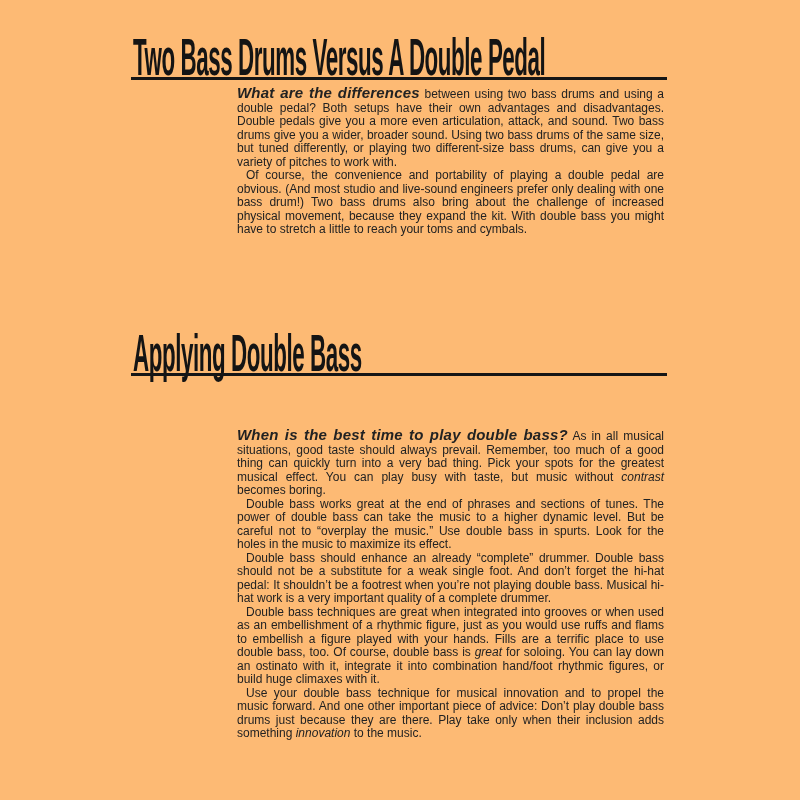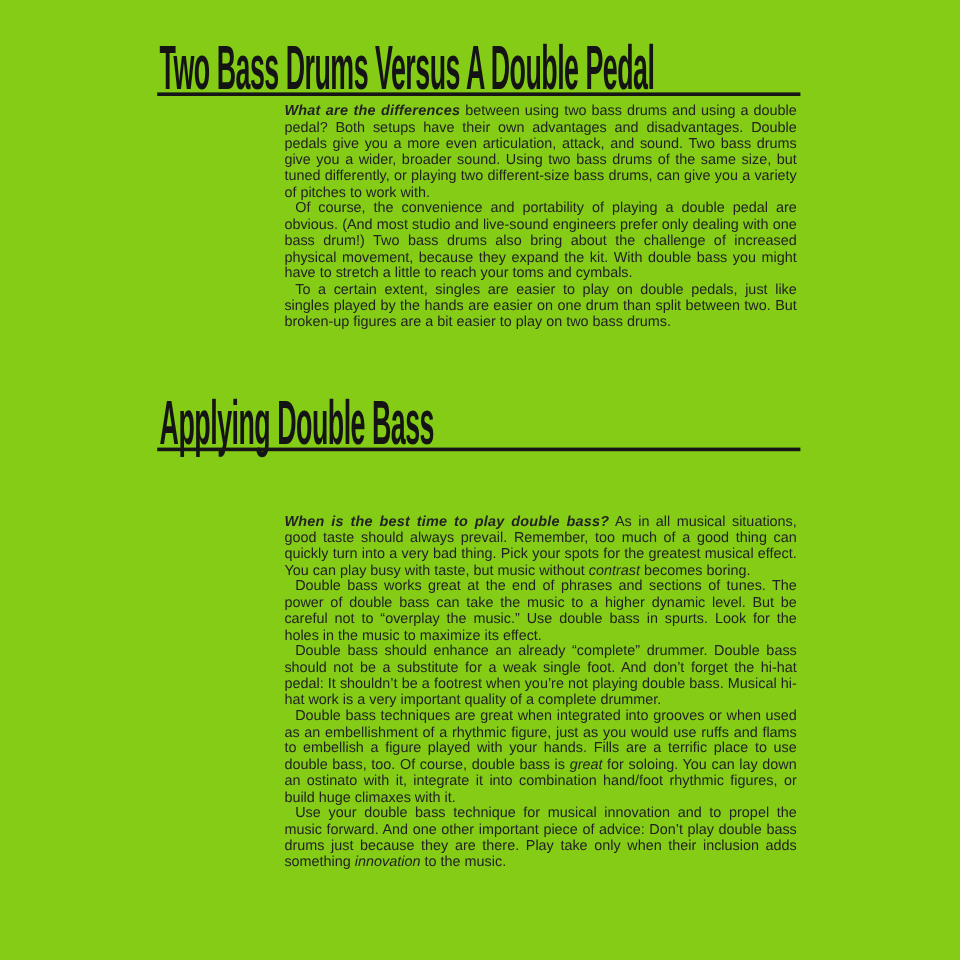--- a/index.html
+++ b/index.html
@@ -4,21 +4,21 @@
 <style>
   html, body {
     margin: 0;
     padding: 0;
     background: #ffffff;
   }
   #page {
     position: relative;
     width: 800px;
     height: 800px;
-    background: #84cc16;
+    background: #fdba74;
     overflow: hidden;
     font-family: "Liberation Sans", sans-serif;
     color: #1d1d1d;
   }
 
   
   .heading-text {
     position: absolute;
     left: 133px;
     font-size: 52px;
@@ -54,21 +54,21 @@
   }
   #body-1 { top: 86px; }
   #body-2 { top: 382px; margin-top: 46px; }
 
   .para { margin: 0; }
   .para.indented { text-indent: 9px; }
 
   .seg-lead {
     font-weight: bold;
     font-style: italic;
-    font-size: 12px;
+    font-size: 15px;
     letter-spacing: 0.2px;
   }
   .seg-italic { font-style: italic; }
 
   
   #footer {
     position: absolute;
     top: 740px;
     right: 133px;
     display: flex;
@@ -102,21 +102,20 @@
 <body>
 
 <div id="page">
 
   <div id="heading-1" class="heading-text">Two Bass Drums Versus A Double Pedal</div>
   <div id="rule-1" class="heading-rule"></div>
 
   <div id="body-1" class="body-col">
     <p class="para"><span class="seg-lead">What are the differences</span><span class="seg-normal"> between using two bass drums and using a double pedal? Both setups have their own advantages and disadvantages. Double pedals give you a more even articulation, attack, and sound. Two bass drums give you a wider, broader sound. Using two bass drums of the same size, but tuned differently, or playing two different-size bass drums, can give you a variety of pitches to work with.</span></p>
     <p class="para indented"><span class="seg-normal">Of course, the convenience and portability of playing a double pedal are obvious. (And most studio and live-sound engineers prefer only dealing with one bass drum!) Two bass drums also bring about the challenge of increased physical movement, because they expand the kit. With double bass you might have to stretch a little to reach your toms and cymbals.</span></p>
-    <p class="para indented"><span class="seg-normal">To a certain extent, singles are easier to play on double pedals, just like singles played by the hands are easier on one drum than split between two. But broken-up figures are a bit easier to play on two bass drums.</span></p>
   </div>
 
   <div id="heading-2" class="heading-text">Applying Double Bass</div>
   <div id="rule-2" class="heading-rule"></div>
 
   <div id="body-2" class="body-col">
     <p class="para"><span class="seg-lead">When is the best time to play double bass?</span><span class="seg-normal"> As in all musical situations, good taste should always prevail. Remember, too much of a good thing can quickly turn into a very bad thing. Pick your spots for the greatest musical effect. You can play busy with taste, but music without </span><span class="seg-italic">contrast</span><span class="seg-normal"> becomes boring.</span></p>
     <p class="para indented"><span class="seg-normal">Double bass works great at the end of phrases and sections of tunes. The power of double bass can take the music to a higher dynamic level. But be careful not to “overplay the music.” Use double bass in spurts. Look for the holes in the music to maximize its effect.</span></p>
     <p class="para indented"><span class="seg-normal">Double bass should enhance an already “complete” drummer. Double bass should not be a substitute for a weak single foot. And don’t forget the hi-hat pedal: It shouldn’t be a footrest when you’re not playing double bass. Musical hi-hat work is a very important quality of a complete drummer.</span></p>
     <p class="para indented"><span class="seg-normal">Double bass techniques are great when integrated into grooves or when used as an embellishment of a rhythmic figure, just as you would use ruffs and flams to embellish a figure played with your hands. Fills are a terrific place to use double bass, too. Of course, double bass is </span><span class="seg-italic">great</span><span class="seg-normal"> for soloing. You can lay down an ostinato with it, integrate it into combination hand/foot rhythmic figures, or build huge climaxes with it.</span></p>

